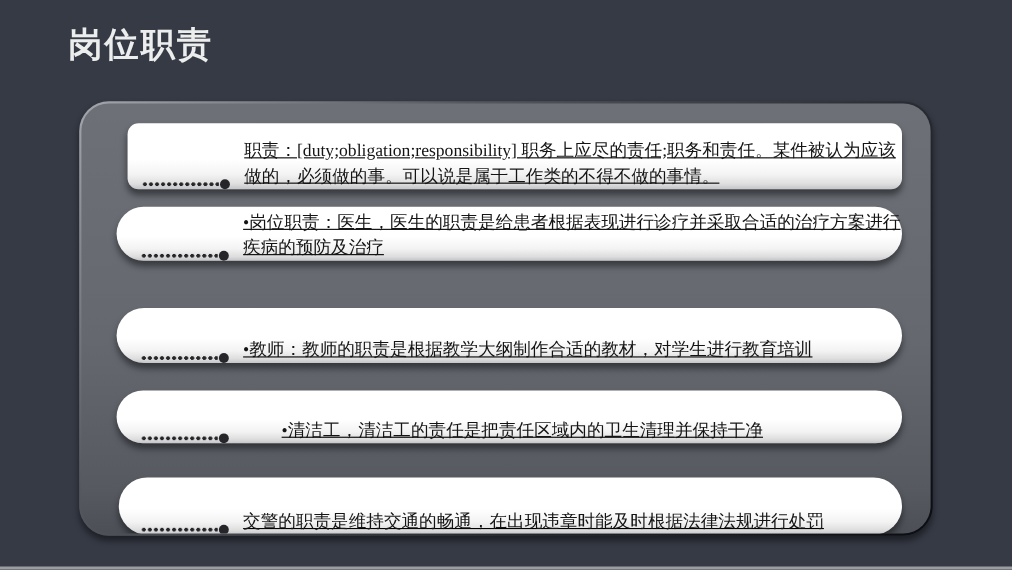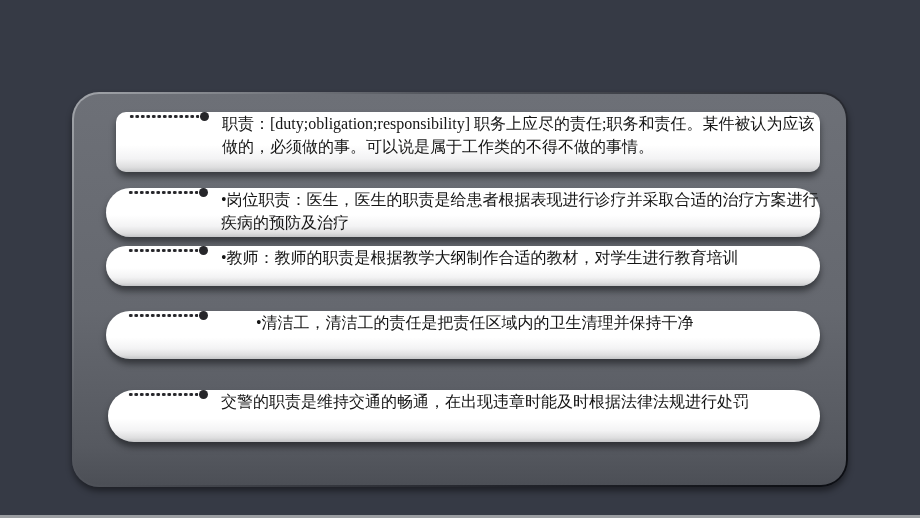--- a/index.html
+++ b/index.html
@@ -44,34 +44,35 @@
     height: 100%;
     box-sizing: border-box;
     border-radius: 25px;
     background: linear-gradient(180deg, #6d7077 0%, #65686f 55%, #565960 90%, #4c4f56 100%);
     overflow: hidden;
   }
   .pill {
     position: relative;
     box-sizing: border-box;
     display: flex;
-    align-items: flex-start;
+    align-items: flex-end;
     margin-right: 26px;
     background: linear-gradient(180deg, #ffffff 0%, #ffffff 55%, #f3f3f4 78%, #dededf 92%, #c4c5c7 100%);
     box-shadow: 0 5px 6px rgba(8, 9, 12, 0.5);
+    text-decoration: underline;
   }
   .row-1 {
     margin-left: 42px;
     margin-top: 18px;
     height: 60px;
     border-radius: 10px;
     padding-left: 13px;
   }
   .row-2 { margin-left: 32px; margin-top: 16px; height: 49px; border-radius: 25px; padding-left: 22px; }
-  .row-3 { margin-left: 32px; margin-top: 9px; height: 40px; border-radius: 25px; padding-left: 22px; }
+  .row-3 { margin-left: 32px; margin-top: 43px; height: 50px; border-radius: 25px; padding-left: 22px; }
   .row-4 { margin-left: 32px; margin-top: 25px; height: 48px; border-radius: 24px; padding-left: 22px; gap: 35px; }
   .row-5 { margin-left: 34px; margin-top: 31px; height: 52px; border-radius: 26px; padding-left: 20px; }
   .leader {
     display: flex;
     align-items: center;
     flex: 0 0 auto;
     margin-right: 13px;
   }
   .dots {
     width: 70px;
@@ -102,20 +103,21 @@
     bottom: 0;
     height: 3px;
     background: #9b9da1;
   }
 </style>
 </head>
 <body>
 
 <div class="slide">
 
+  <div class="slide-title">岗位职责</div>
 
   <div class="panel-border">
     <div class="panel">
 
       <div class="pill row-1">
         <div class="leader">
           <div class="dots"></div>
           <div class="dot-big"></div>
         </div>
         <div class="row-text">职责：[duty;obligation;responsibility] 职务上应尽的责任;职务和责任。某件被认为应该做的，必须做的事。可以说是属于工作类的不得不做的事情。</div>

